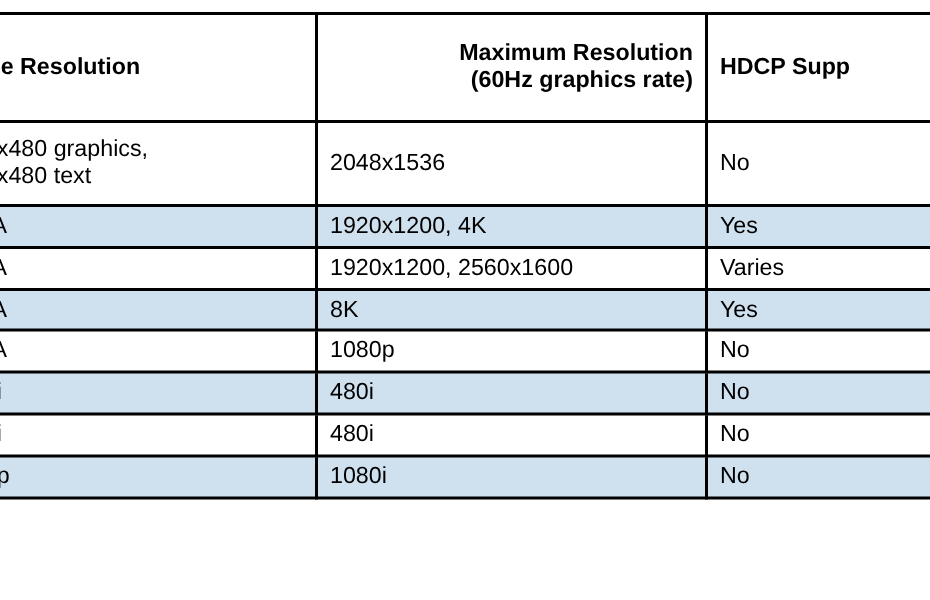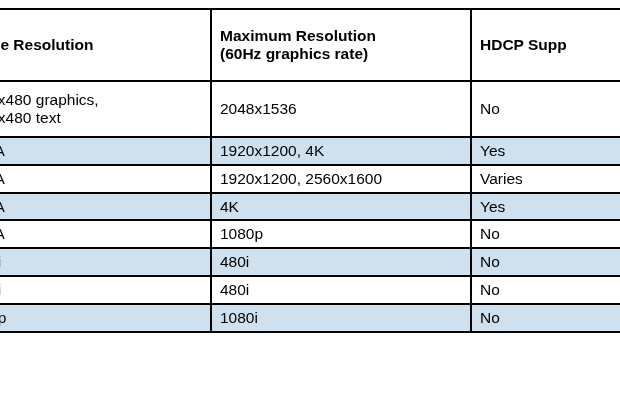--- a/index.html
+++ b/index.html
@@ -44,21 +44,21 @@
   col.c3 { width: 192px; }
 
   thead th {
     font-weight: bold;
     font-size: 16.5px;
     background: #ffffff;
     height: 72px;
     text-align: left;
   }
   thead th.center {
-    text-align: left;
+    text-align: right;
   }
   thead th .line {
     display: block;
     white-space: nowrap;
   }
   tbody tr.shaded td {
     background: #cfe0ef;
   }
   tbody tr.plain td {
     background: #ffffff;
@@ -113,21 +113,21 @@
           <td>1920x1200, 4K</td>
           <td>Yes</td>
         </tr>
         <tr class="plain">
           <td>VGA</td>
           <td>1920x1200, 2560x1600</td>
           <td>Varies</td>
         </tr>
         <tr class="shaded">
           <td>VGA</td>
-          <td>4K</td>
+          <td>8K</td>
           <td>Yes</td>
         </tr>
         <tr class="plain">
           <td>VGA</td>
           <td>1080p</td>
           <td>No</td>
         </tr>
         <tr class="shaded">
           <td>480i</td>
           <td>480i</td>

